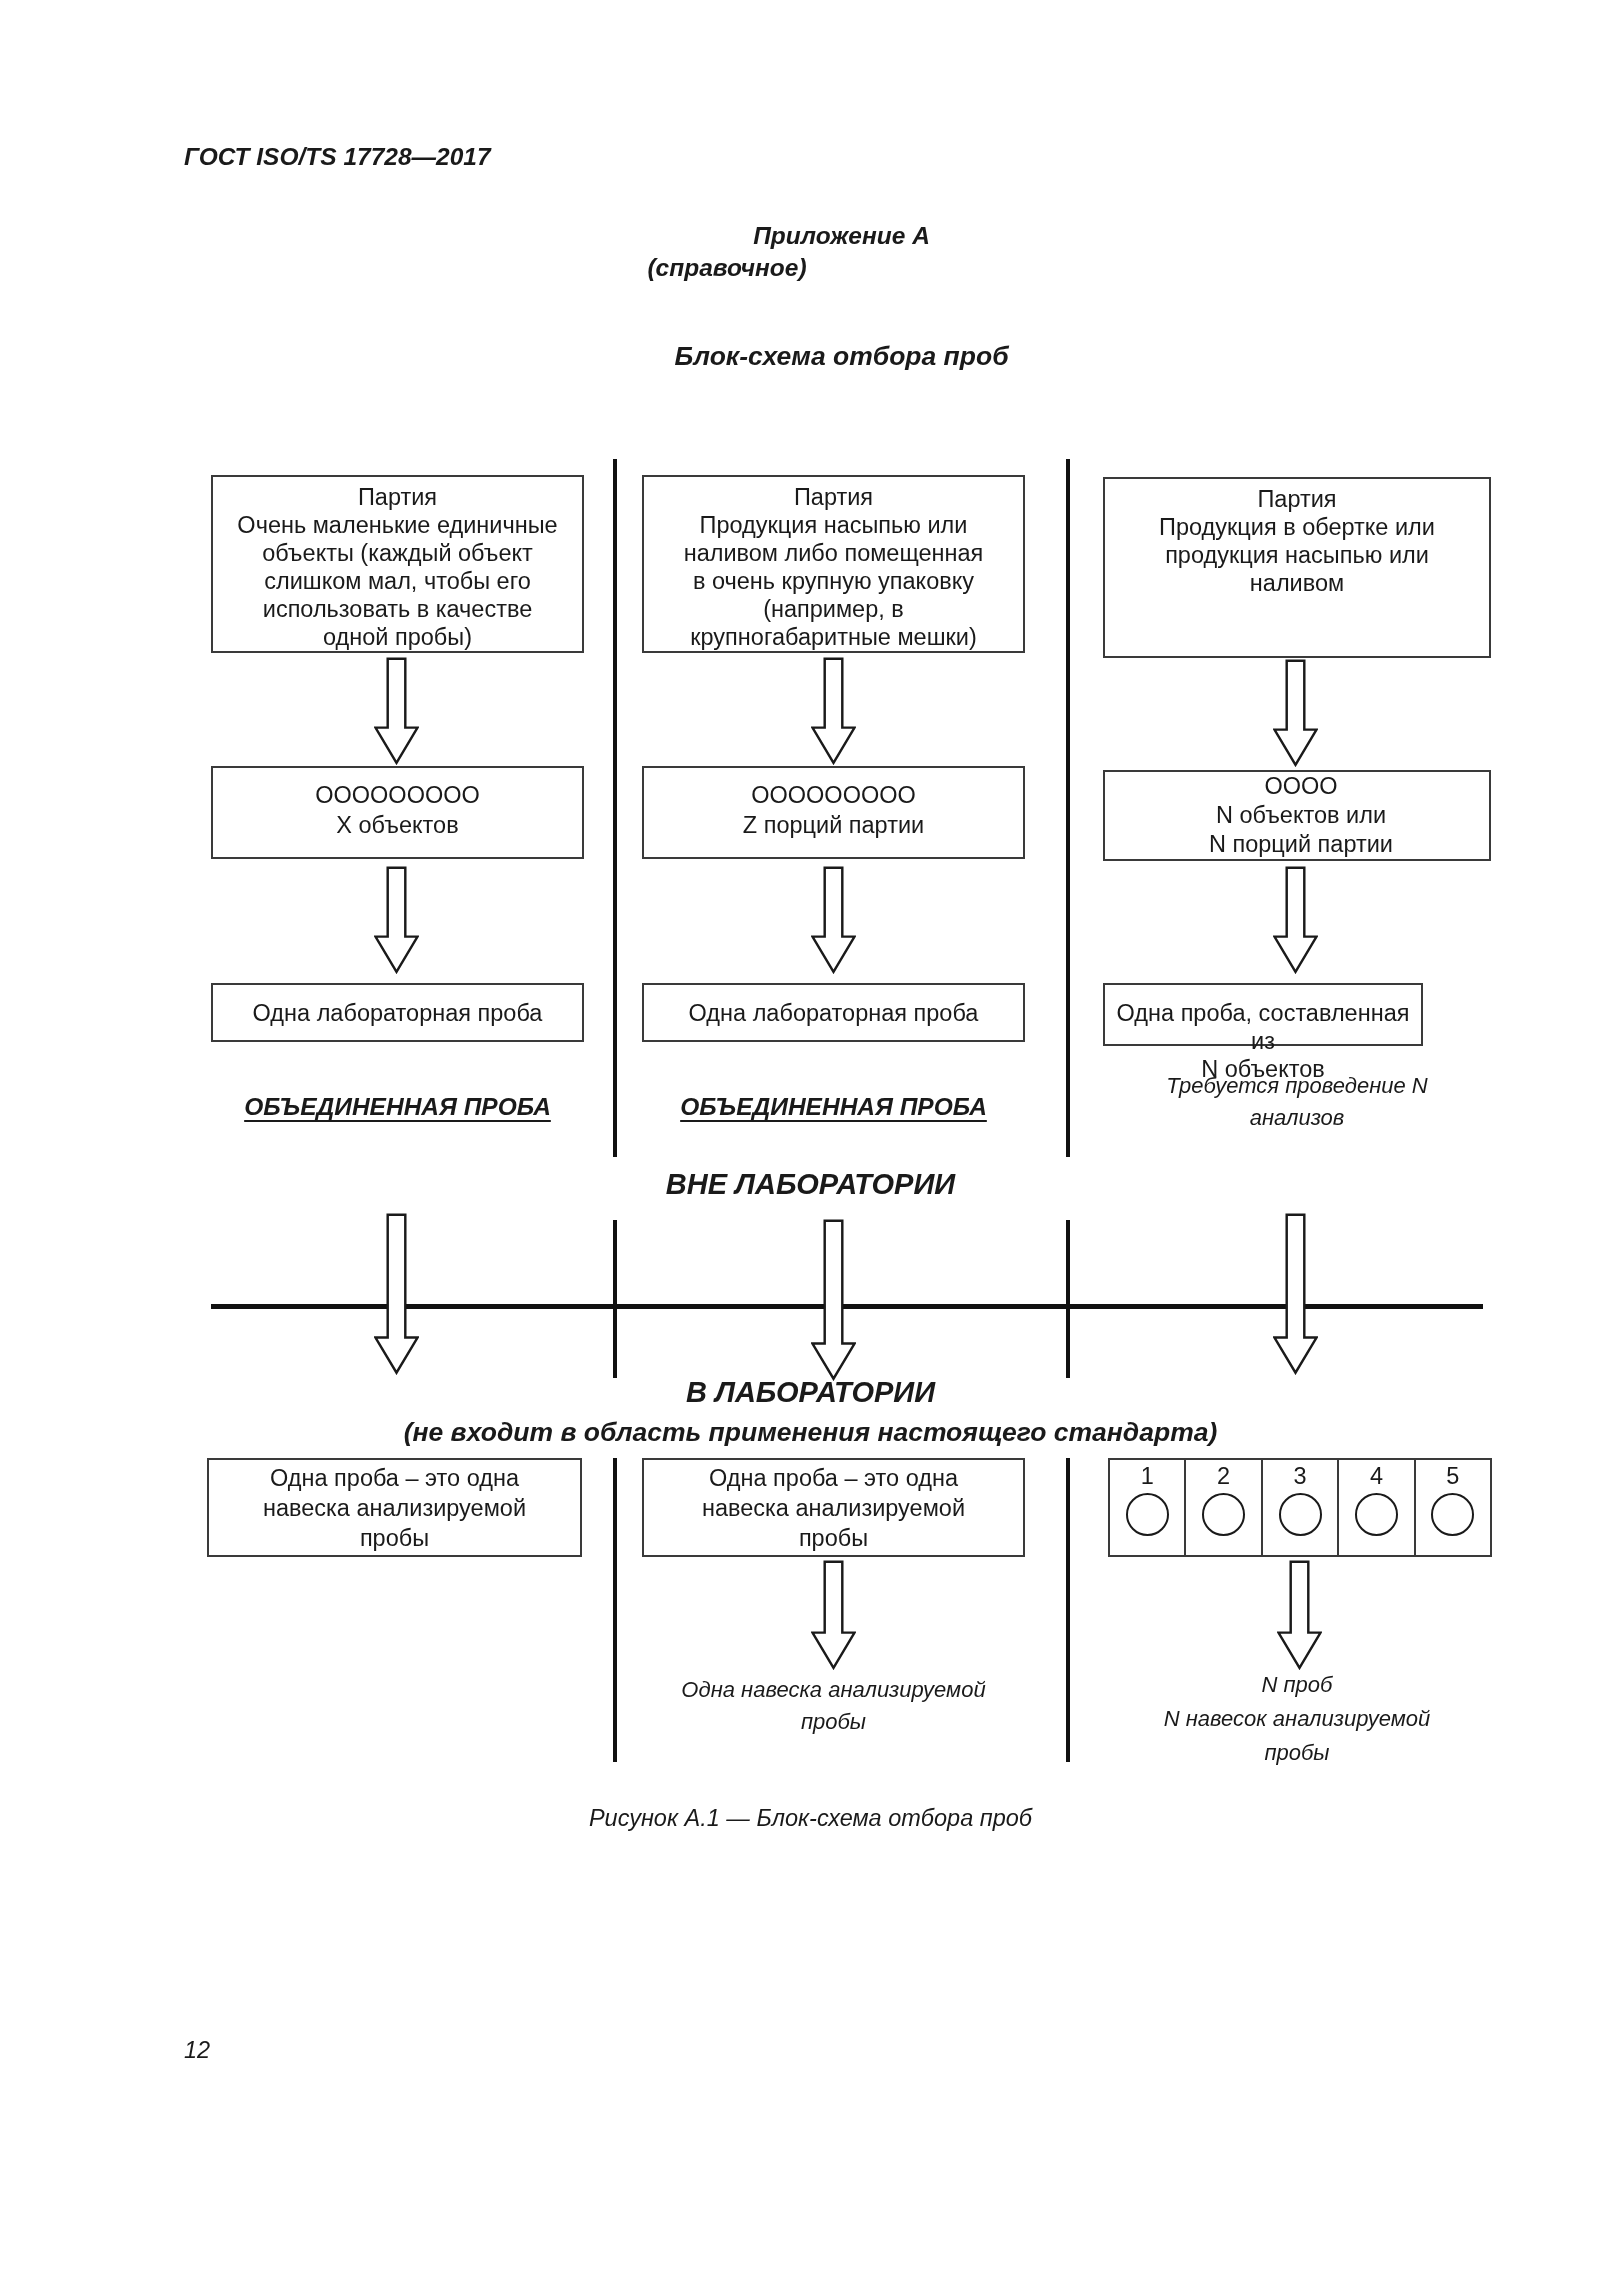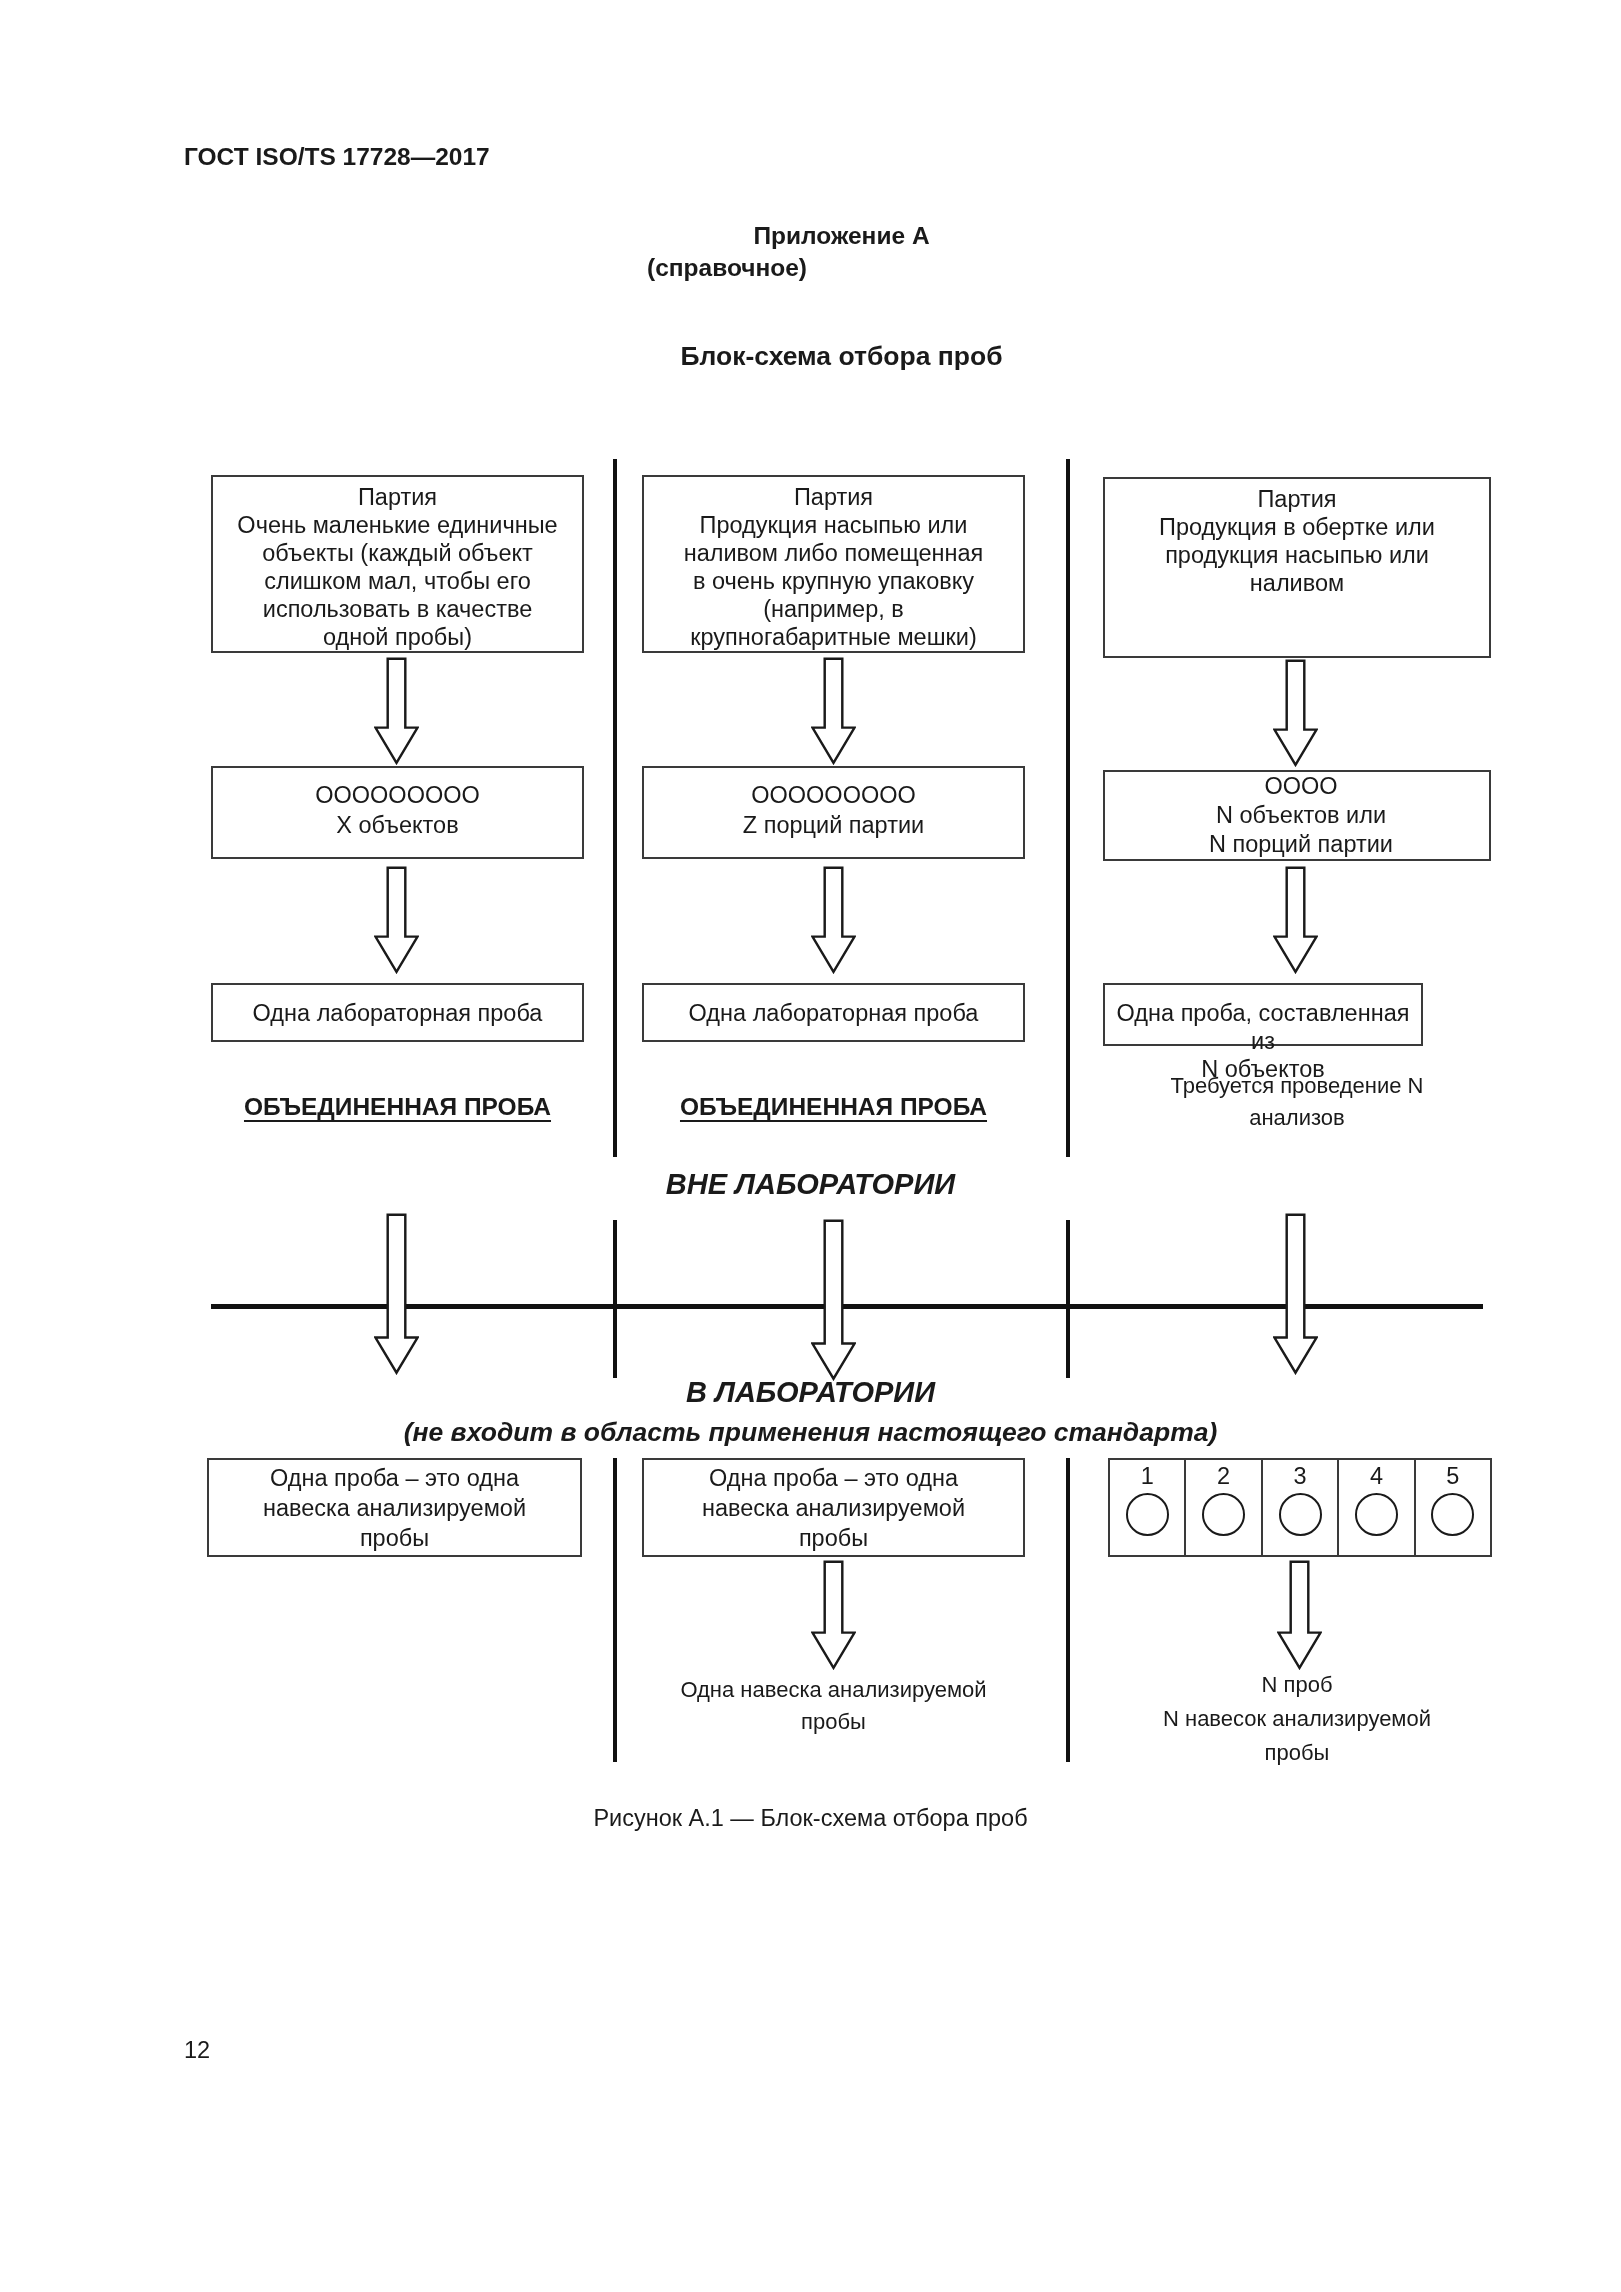--- a/index.html
+++ b/index.html
@@ -4,21 +4,21 @@
 <style>
   html,body{margin:0;padding:0;background:#e8e8e8;}
   .page{
     position:relative;
     width:1621px;height:2293px;
     background:#ffffff;
     font-family:"Liberation Sans","DejaVu Sans",sans-serif;
     color:#1a1a1a;
     overflow:hidden;
   }
-  .abs{position:absolute;}
+  .abs{position:absolute;font-style:italic;}
   .center{text-align:center;padding-left:31px;}
   .doc-header{font-size:24.5px;font-weight:bold;}
   .h-appendix{font-size:24.5px;font-weight:bold;line-height:32px;}
   .h-section{font-size:26.5px;font-weight:bold;}
   .box{
     position:absolute;
     border:2px solid #3a3a3a;
     background:#fff;
     box-sizing:border-box;
     text-align:center;

